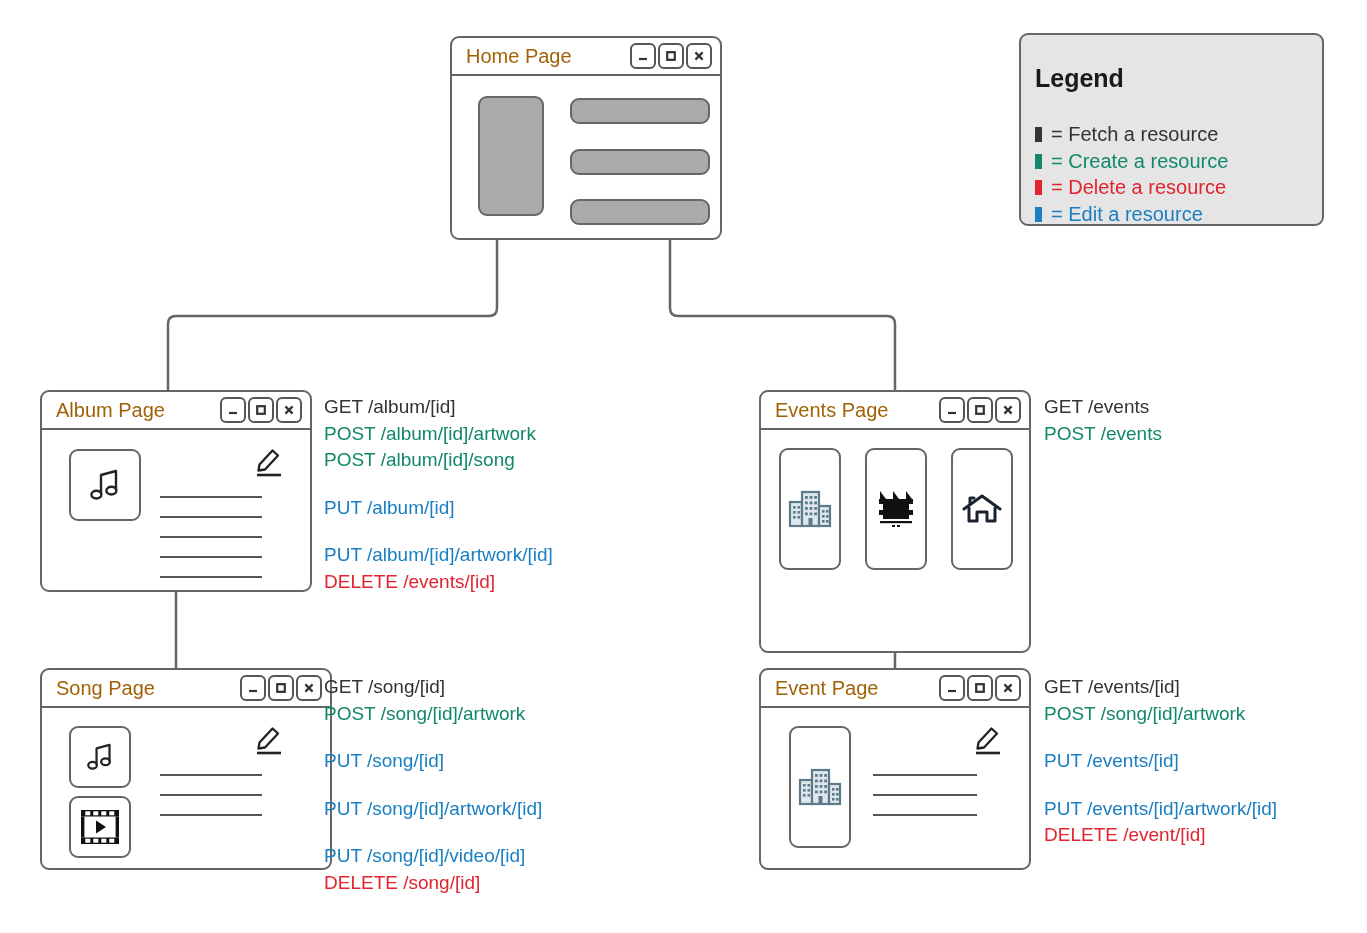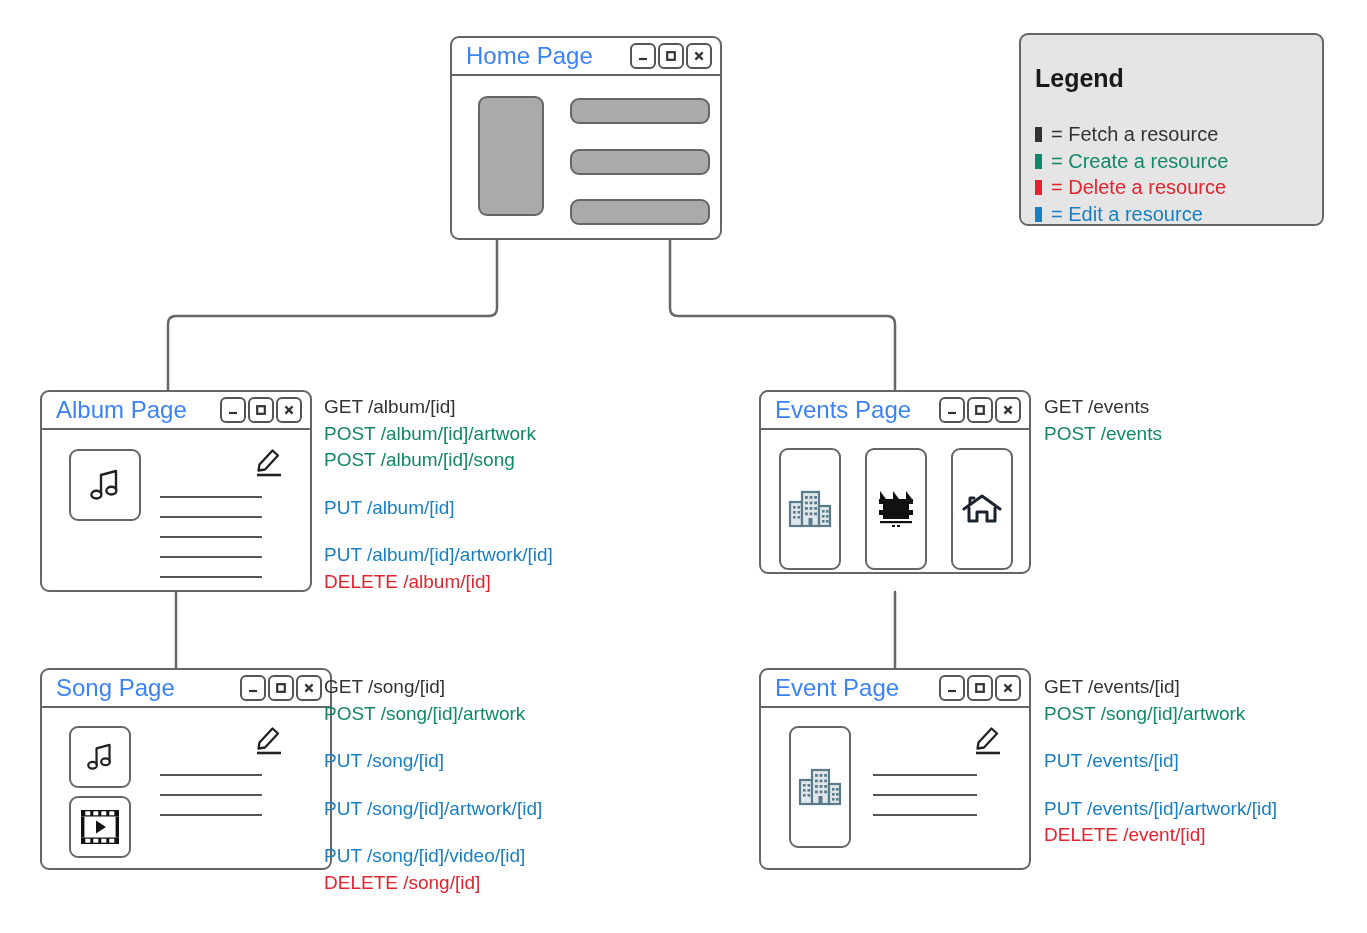--- a/index.html
+++ b/index.html
@@ -42,22 +42,22 @@
     height: 38px;
     border-bottom: 2.5px solid #666666;
     border-radius: 6px 6px 0 0;
     display: flex;
     align-items: center;
     justify-content: space-between;
     padding: 0 8px 0 14px;
     box-sizing: border-box;
   }
   .title-text {
-    font-size: 24px;
-    color: #3b82f6;
+    font-size: 20px;
+    color: #a16207;
     letter-spacing: 0px;
     white-space: nowrap;
   }
   .win-buttons {
     display: flex;
     gap: 2px;
   }
   .win-btn {
     width: 26px;
     height: 26px;
@@ -280,21 +280,21 @@
       <div class="detail-line" style="left:118px; top:146px; width:102px;"></div>
     </div>
   </div>
 
   <div class="endpoints" style="left:324px; top:394px;">
     <div class="m-get">GET /album/[id]</div>
     <div class="m-post">POST /album/[id]/artwork</div>
     <div class="m-post">POST /album/[id]/song</div>
     <div class="m-put">PUT /album/[id]</div>
     <div class="m-put">PUT /album/[id]/artwork/[id]</div>
-    <div class="m-delete">DELETE /album/[id]</div>
+    <div class="m-delete">DELETE /events/[id]</div>
   </div>
 
   <div class="window" style="left:40px; top:668px; width:292px; height:202px;">
     <div class="titlebar">
       <span class="title-text">Song Page</span>
       <span class="win-buttons">
         <span class="win-btn">
           <svg width="14" height="14" viewBox="0 0 14 14">
               <line x1="3" y1="10" x2="11" y2="10" stroke="#333" stroke-width="2.2"></line>
             </svg>
@@ -359,21 +359,21 @@
 
   <div class="endpoints" style="left:324px; top:674px;">
     <div class="m-get">GET /song/[id]</div>
     <div class="m-post">POST /song/[id]/artwork</div>
     <div class="m-put">PUT /song/[id]</div>
     <div class="m-put">PUT /song/[id]/artwork/[id]</div>
     <div class="m-put">PUT /song/[id]/video/[id]</div>
     <div class="m-delete">DELETE /song/[id]</div>
   </div>
 
-  <div class="window" style="left:759px; top:390px; width:272px; height:184px;">
+  <div class="window" style="left:759px; top:390px; width:272px; height:263px;">
     <div class="titlebar">
       <span class="title-text">Events Page</span>
       <span class="win-buttons">
         <span class="win-btn">
           <svg width="14" height="14" viewBox="0 0 14 14">
               <line x1="3" y1="10" x2="11" y2="10" stroke="#333" stroke-width="2.2"></line>
             </svg>
         </span>
         <span class="win-btn">
           <svg width="14" height="14" viewBox="0 0 14 14">

